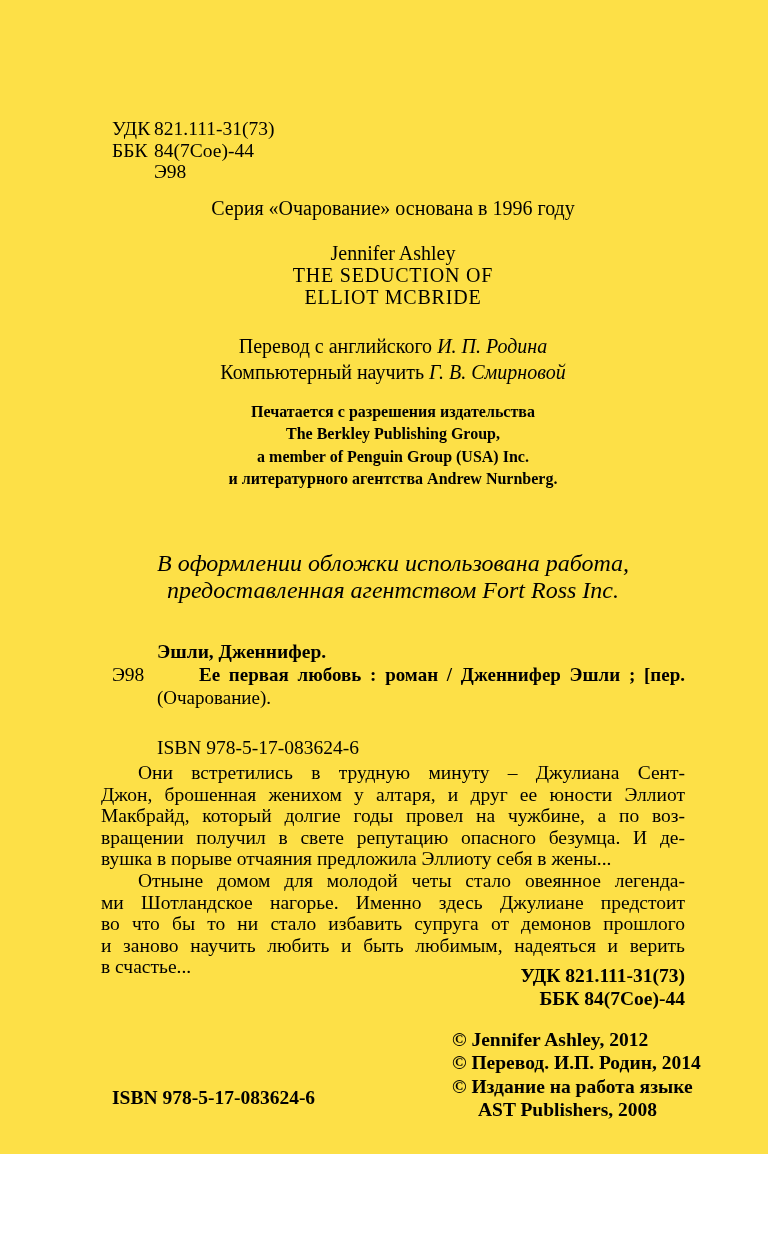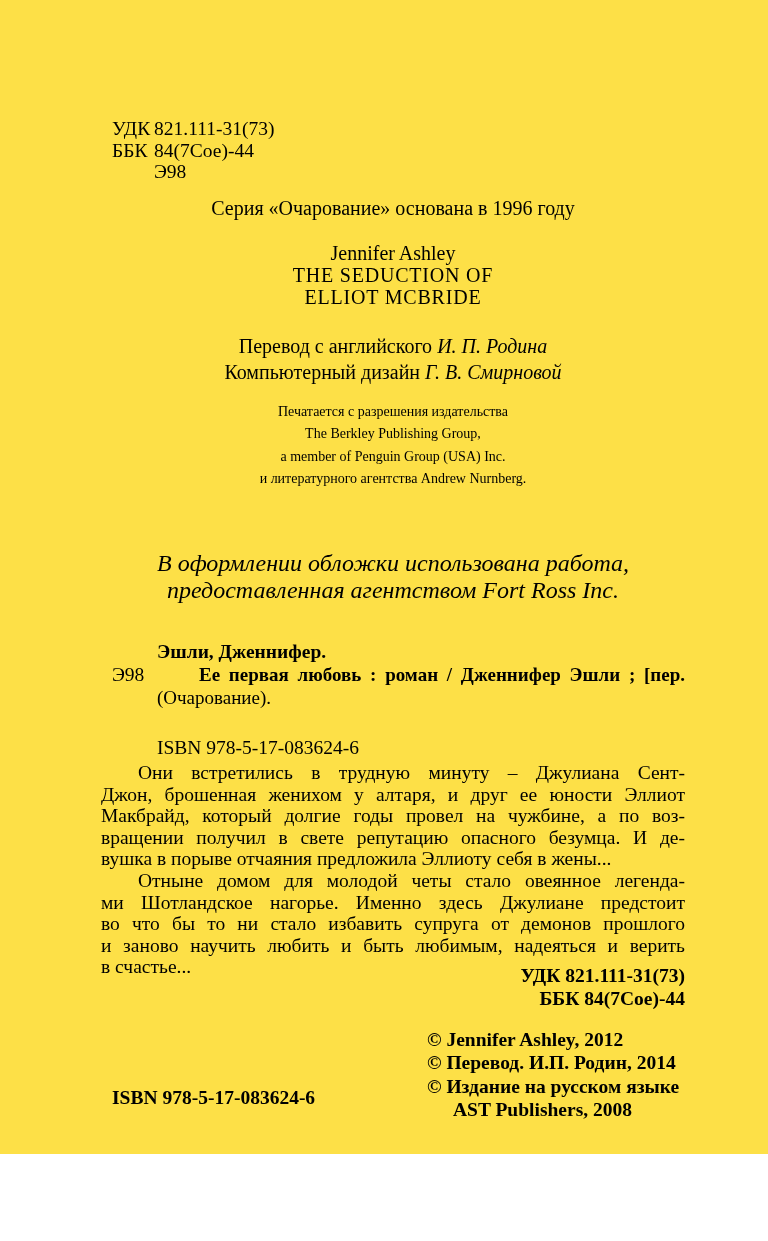--- a/index.html
+++ b/index.html
@@ -37,24 +37,24 @@
   <div class="abs center" style="left:101px; top:198px; width:584px; font-size:20px;">Серия «Очарование» основана в 1996 году</div>
 
   <div class="abs center" style="left:101px; top:242px; width:584px; line-height:22px; font-size:20px;">
     <div>Jennifer Ashley</div>
     <div class="caps">THE SEDUCTION OF</div>
     <div class="caps">ELLIOT MCBRIDE</div>
   </div>
 
   <div class="abs center" style="left:101px; top:334px; width:584px; line-height:25.5px; font-size:20px;">
     <div><span>Перевод с английского</span> <span class="it">И. П. Родина</span></div>
-    <div><span>Компьютерный дизайн</span> <span class="it">Г. В. Смирновой</span></div>
+    <div><span>Компьютерный научить</span> <span class="it">Г. В. Смирновой</span></div>
   </div>
 
-  <div class="abs center" style="left:101px; top:401px; width:584px; line-height:22.4px; font-size:14px;">
+  <div class="abs center" style="left:101px; top:401px; width:584px; line-height:22.4px; font-size:16px;font-weight:bold;">
     <div>Печатается с разрешения издательства</div>
     <div>The Berkley Publishing Group,</div>
     <div>a member of Penguin Group (USA) Inc.</div>
     <div>и литературного агентства Andrew Nurnberg.</div>
   </div>
 
   <div class="abs center it" style="left:101px; top:514px; width:584px; line-height:26.5px; font-size:24px;">
     <div>В оформлении обложки использована работа,</div>
     <div>предоставленная агентством Fort Ross Inc.</div>
   </div>
@@ -85,22 +85,22 @@
       <div class="just">и заново научить любить и быть любимым, надеяться и верить</div>
       <div>в счастье...</div>
     </div>
   </div>
 
   <div class="abs b" style="left:101px; top:964px; width:584px; text-align:right; line-height:23px;">
     <div>УДК 821.111-31(73)</div>
     <div>ББК 84(7Сое)-44</div>
   </div>
 
-  <div class="abs b" style="left:427px; top:1028px; line-height:23.4px;font-family:Liberation Serif, serif;">
+  <div class="abs b" style="left:452px; top:1028px; line-height:23.4px;font-family:Liberation Serif, serif;">
     <div>© Jennifer Ashley, 2012</div>
     <div>© Перевод. И.П. Родин, 2014</div>
-    <div>© Издание на русском языке</div>
+    <div>© Издание на работа языке</div>
     <div style="padding-left:26px;">AST Publishers, 2008</div>
   </div>
 
   <div class="abs b" style="left:112px; top:1087px;">ISBN 978-5-17-083624-6</div>
 
 </div>
 
 </body></html>

